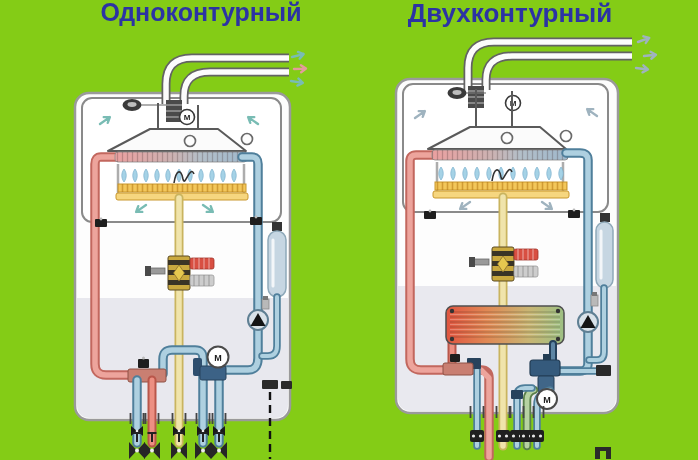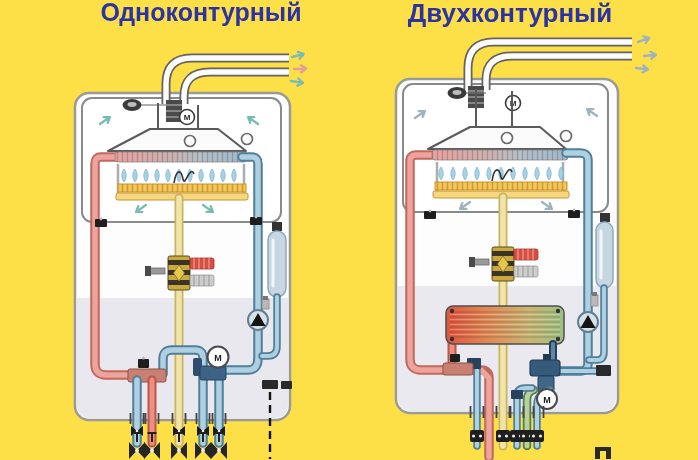--- a/index.html
+++ b/index.html
@@ -1,16 +1,16 @@
 <!DOCTYPE html>
 <html><head>
 <meta charset="utf-8">
 <style>
   html,body{margin:0;padding:0;background:#fff;}
-  #stage{position:relative;width:698px;height:460px;background:#fde047;overflow:hidden;
+  #stage{position:relative;width:698px;height:460px;background:#84cc16;overflow:hidden;
          font-family:"Liberation Sans",sans-serif;}
   .title{position:absolute;top:-2px;font-weight:bold;color:#2c33a4;text-align:center;
          font-family:"Liberation Sans","DejaVu Sans",sans-serif;}
   #t-left{left:58px;width:286px;font-size:25px;}
   #t-right{left:382px;width:256px;font-size:26px;}
   svg{position:absolute;left:0;top:0;}
   
   .po-red{stroke:#c2675e;stroke-width:9.5;fill:none;stroke-linecap:round;stroke-linejoin:round}
   .pi-red{stroke:#eda49c;stroke-width:5.5;fill:none;stroke-linecap:round;stroke-linejoin:round}
   .po-red2{stroke:#b9564a;stroke-width:9;fill:none;stroke-linecap:round}

